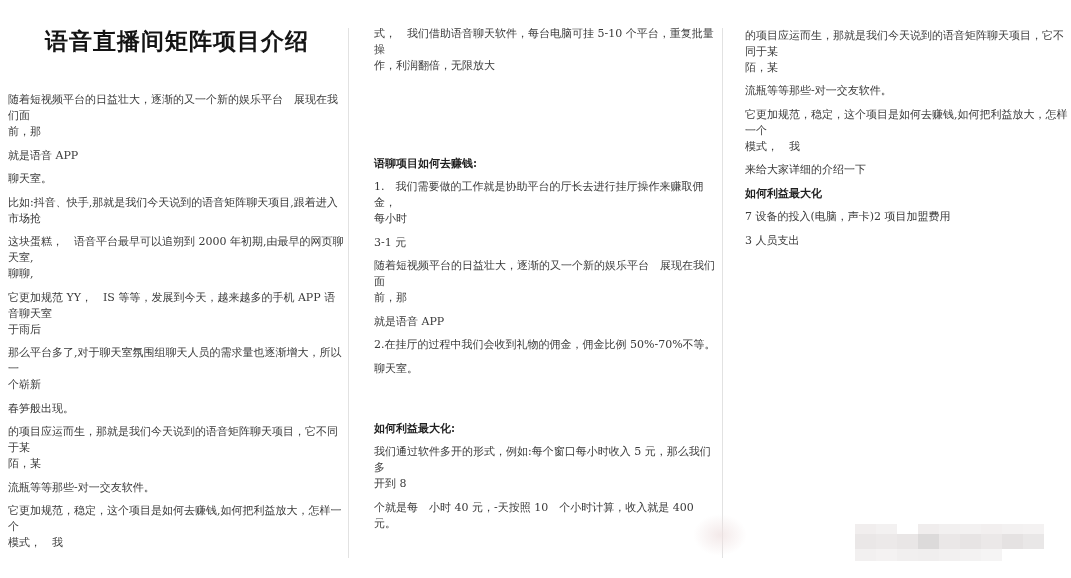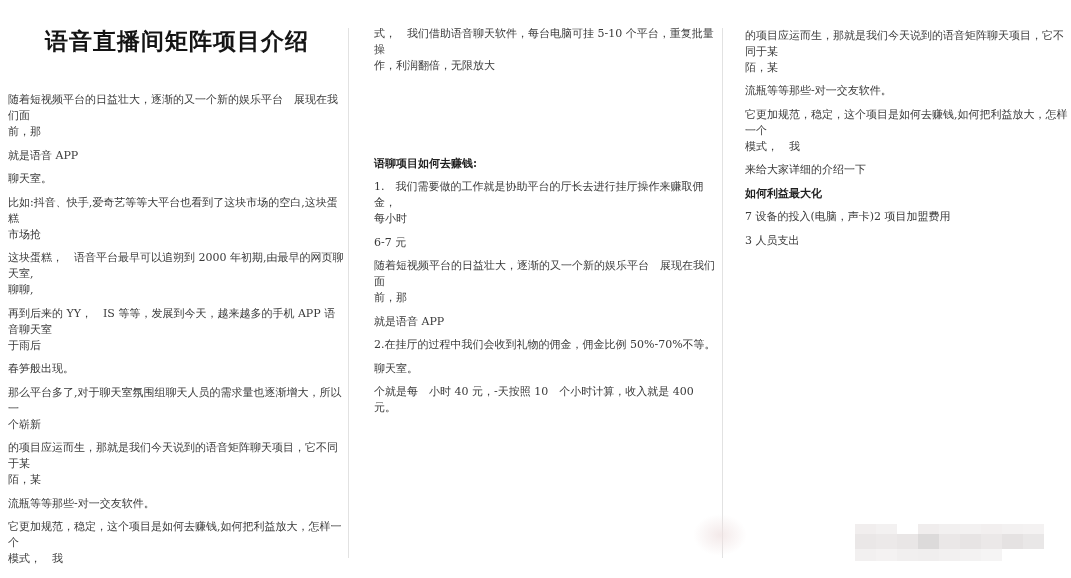--- a/index.html
+++ b/index.html
@@ -46,48 +46,51 @@
 </head>
 <body>
 
 <div class="page">
   <div class="col col1">
       <div class="block title">语音直播间矩阵项目介绍</div>
       <div class="block p">随着短视频平台的日益壮大，逐渐的又一个新的娱乐平台　展现在我们面
 前，那</div>
       <div class="block p">就是语音 APP</div>
       <div class="block p">聊天室。</div>
-      <div class="block p">比如:抖音、快手,爱奇艺等等大平台也看到了这块市场的空白,这块蛋糕
+      <div class="block p">比如:抖音、快手,那就是我们今天说到的语音矩阵聊天项目,跟着进入
 市场抢</div>
       <div class="block p">这块蛋糕，　语音平台最早可以追朔到 2000 年初期,由最早的网页聊天室,
 聊聊,</div>
-      <div class="block p">再到后来的 YY，　IS 等等，发展到今天，越来越多的手机 APP 语音聊天室
+      <div class="block p">它更加规范 YY，　IS 等等，发展到今天，越来越多的手机 APP 语音聊天室
 于雨后</div>
-      <div class="block p">春笋般出现。</div>
       <div class="block p">那么平台多了,对于聊天室氛围组聊天人员的需求量也逐渐增大，所以一
 个崭新</div>
+      <div class="block p">春笋般出现。</div>
       <div class="block p">的项目应运而生，那就是我们今天说到的语音矩阵聊天项目，它不同于某
 陌，某</div>
       <div class="block p">流瓶等等那些-对一交友软件。</div>
       <div class="block p">它更加规范，稳定，这个项目是如何去赚钱,如何把利益放大，怎样一个
 模式，　我</div>
     </div>
   <div class="divider d1"></div>
   <div class="col col2">
       <div class="block p">式，　我们借助语音聊天软件，每台电脑可挂 5-10 个平台，重复批量操
 作，利润翻倍，无限放大</div>
       <div class="block h gap-xl">语聊项目如何去赚钱:</div>
       <div class="block p">1.　我们需要做的工作就是协助平台的厅长去进行挂厅操作来赚取佣金，
 每小时</div>
-      <div class="block p">6-7 元</div>
+      <div class="block p">3-1 元</div>
       <div class="block p">随着短视频平台的日益壮大，逐渐的又一个新的娱乐平台　展现在我们面
 前，那</div>
       <div class="block p">就是语音 APP</div>
       <div class="block p">2.在挂厅的过程中我们会收到礼物的佣金，佣金比例 50%-70%不等。</div>
       <div class="block p">聊天室。</div>
+      <div class="block h gap-lg">如何利益最大化:</div>
+      <div class="block p">我们通过软件多开的形式，例如:每个窗口每小时收入 5 元，那么我们多
+开到 8</div>
       <div class="block p">个就是每　小时 40 元，-天按照 10　个小时计算，收入就是 400 元。</div>
     </div>
   <div class="divider d2"></div>
   <div class="col col3">
       <div class="block p">的项目应运而生，那就是我们今天说到的语音矩阵聊天项目，它不同于某
 陌，某</div>
       <div class="block p">流瓶等等那些-对一交友软件。</div>
       <div class="block p">它更加规范，稳定，这个项目是如何去赚钱,如何把利益放大，怎样一个
 模式，　我</div>
       <div class="block p">来给大家详细的介绍一下</div>

